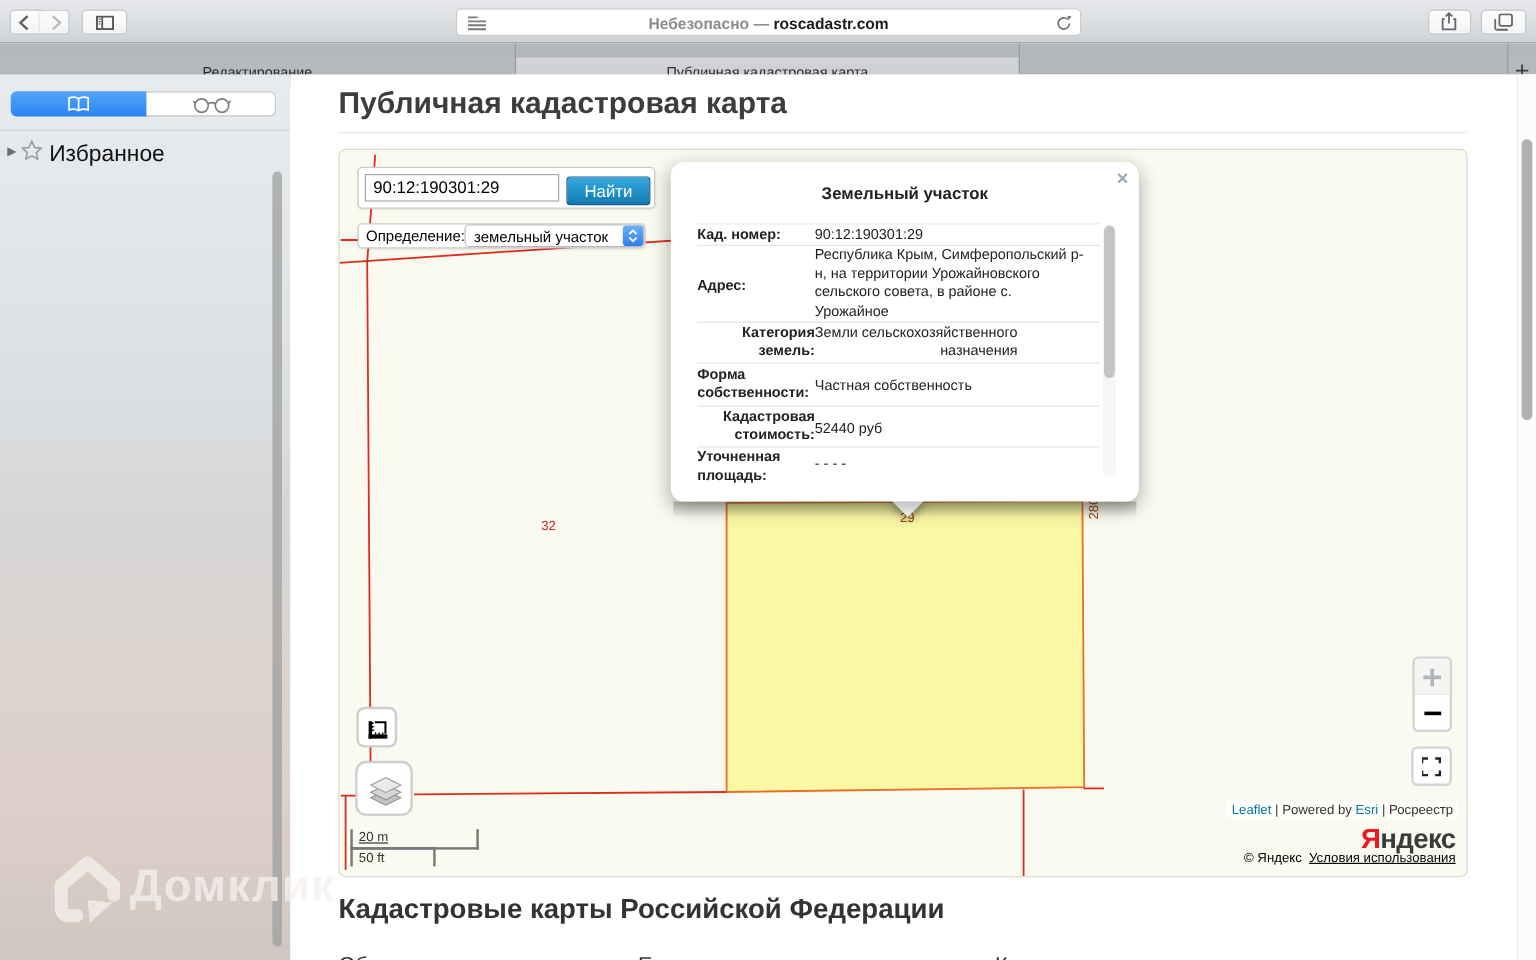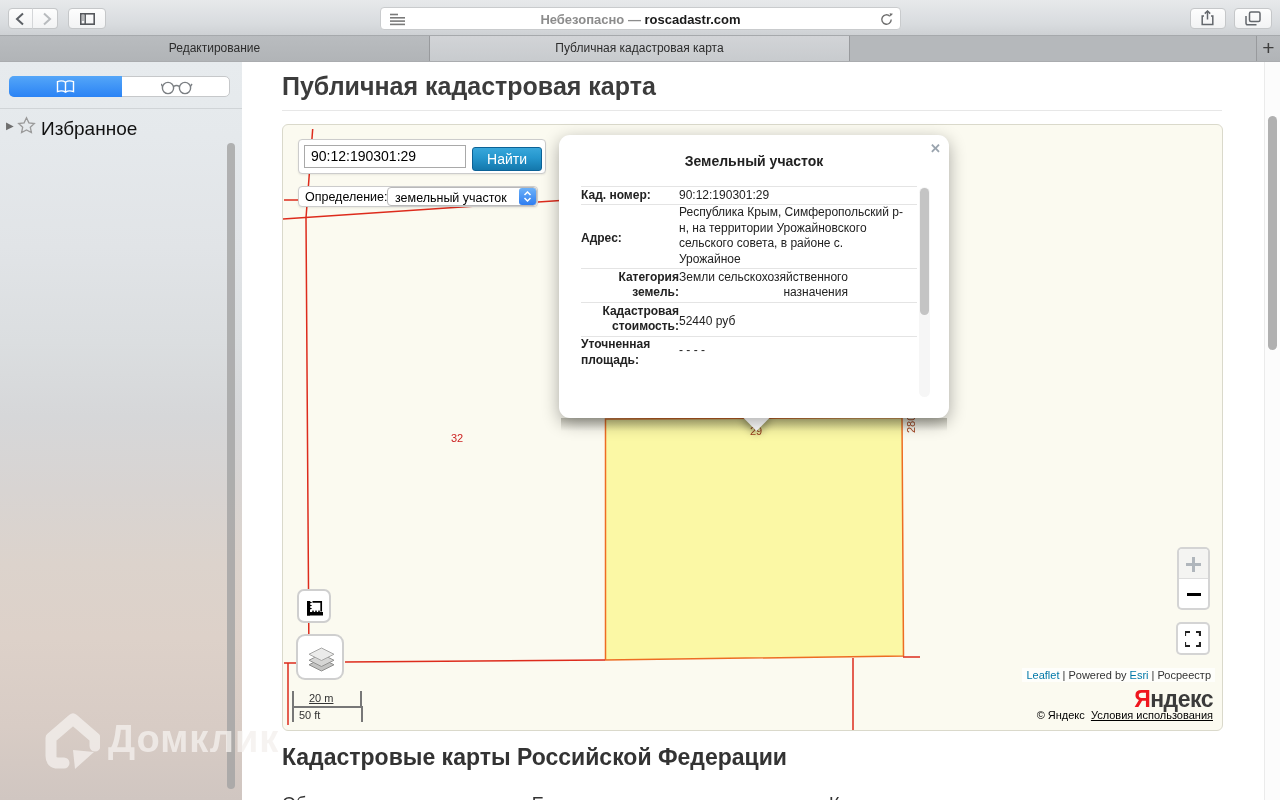--- a/index.html
+++ b/index.html
@@ -19,21 +19,21 @@
 #addrbar { position:absolute; left:380px; top:7px; width:521px; height:23px;
   background:#fff; border:1px solid #c9cbcd; border-radius:4px; }
 #addrtext { position:absolute; left:0; right:0; top:4px; text-align:center; font-size:13px; color:#1a1a1a;font-weight:bold; }
 #addrtext .grey { color:#8c8c8c; }
 #btn-share { left:1190px; width:36px; }
 #btn-tabs  { left:1234px; width:38px; }
 .tico { position:absolute; }
 
 
 #tabbar { left:0; top:36px; width:1280px; height:26px; background:#b5b8bb; border-bottom:1px solid #aaacaf; }
-.tab { position:absolute; top:0; height:25px; font-size:12px; color:#2c2c2c;
+.tab { position:absolute; top:12px; height:25px; font-size:12px; color:#2c2c2c;
   text-align:center; line-height:25px; white-space:nowrap; overflow:hidden; }
 .tab.inactive { background:linear-gradient(#b9bcbf,#b1b4b7); }
 .tab.active { background:linear-gradient(#d2d4d7,#c8cbce); }
 .tabsep { position:absolute; top:0; width:1px; height:25px; background:#989a9d; }
 
 
 #sidebar { left:0; top:62px; width:242px; height:738px;
   background:linear-gradient(#e7ebee 0%, #e5e9ec 10%, #e1e4e7 25%, #dbdee0 38%, #d6d7d9 48%, #d8d4d2 58%, #dcd3cc 68%, #ddd1c9 78%, #d8ccc5 90%, #d0c6c1 100%); }
 #segctl { position:absolute; left:9px; top:14px; width:221px; height:21px; border-radius:5px;
   background:#fff; border:1px solid #c6c8ca; }
@@ -79,21 +79,21 @@
 #layers { position:absolute; left:13px; top:509px; width:48px; height:46px; background:#fff;
   border:2px solid rgba(160,160,160,.5); border-radius:9px; }
 #zoomctl { position:absolute; left:894px; top:422px; width:33px; height:63px; border:2px solid rgba(170,170,170,.5); border-radius:5px; background:#fff; }
 #zplus { position:absolute; left:0; top:0; width:29px; height:30px; background:#f4f4f2;
   border-bottom:1px solid #ddd; border-radius:4px 4px 0 0; }
 #zminus { position:absolute; left:8px; top:44px; width:14px; height:3px; background:#000; }
 #fullscr { position:absolute; left:893px; top:497px; width:34px; height:33px; border:2px solid rgba(170,170,170,.5); border-radius:5px; background:#fff; }
 
 
 #scalectl { position:absolute; left:9px; top:566px; font-size:11px; color:#333; }
-#scale-m { width:70px; height:17px; border:2px solid #777; border-top:none; padding-left:15px; line-height:15px;text-decoration:underline; }
+#scale-m { width:107px; height:17px; border:2px solid #777; border-top:none; padding-left:5px; line-height:15px;text-decoration:underline; }
 #scale-ft { width:71px; height:16px; border:2px solid #777; border-bottom:none; margin-top:-2px; padding-left:5px; line-height:14px; }
 
 
 #attrib { position:absolute; right:7px; top:543px; background:rgba(255,255,255,.75); font-size:11px; color:#333; padding:1px 4px; }
 #attrib .bl { color:#0078a8; }
 #ylogo { position:absolute; right:9px; top:561px; font-size:23px; font-weight:bold; color:#3b3b3b; letter-spacing:-0.5px; }
 #ylogo .red { color:#ef161e; }
 #ycopy { position:absolute; right:9px; top:584px; font-size:11px; color:#000;text-align:center; }
 #ycopy u { text-decoration:underline; }
 
@@ -292,20 +292,24 @@
             <div class="pval">90:12:190301:29</div>
           </div>
         <div class="prow">
             <div class="plabel" style="padding-top:26px;">Адрес:</div>
             <div class="pval">Республика Крым, Симферопольский р-<br>н, на территории Урожайновского<br>сельского совета, в районе с.<br>Урожайное</div>
           </div>
         <div class="prow pad1">
             <div class="plabel">Категория<br>земель:</div>
             <div class="pval">Земли сельскохозяйственного<br>назначения</div>
           </div>
+        <div class="prow pad2">
+            <div class="plabel">Форма<br>собственности:</div>
+            <div class="pval" style="padding-top:11px;">Частная собственность</div>
+          </div>
         <div class="prow pad1">
             <div class="plabel">Кадастровая<br>стоимость:</div>
             <div class="pval" style="padding-top:11px;">52440 руб</div>
           </div>
         <div class="prow" style="border-bottom:none;">
             <div class="plabel">Уточненная<br>площадь:</div>
             <div class="pval" style="padding-top:6px;">- - - -</div>
           </div>
       </div>
       <div id="pscroll-track"></div>

